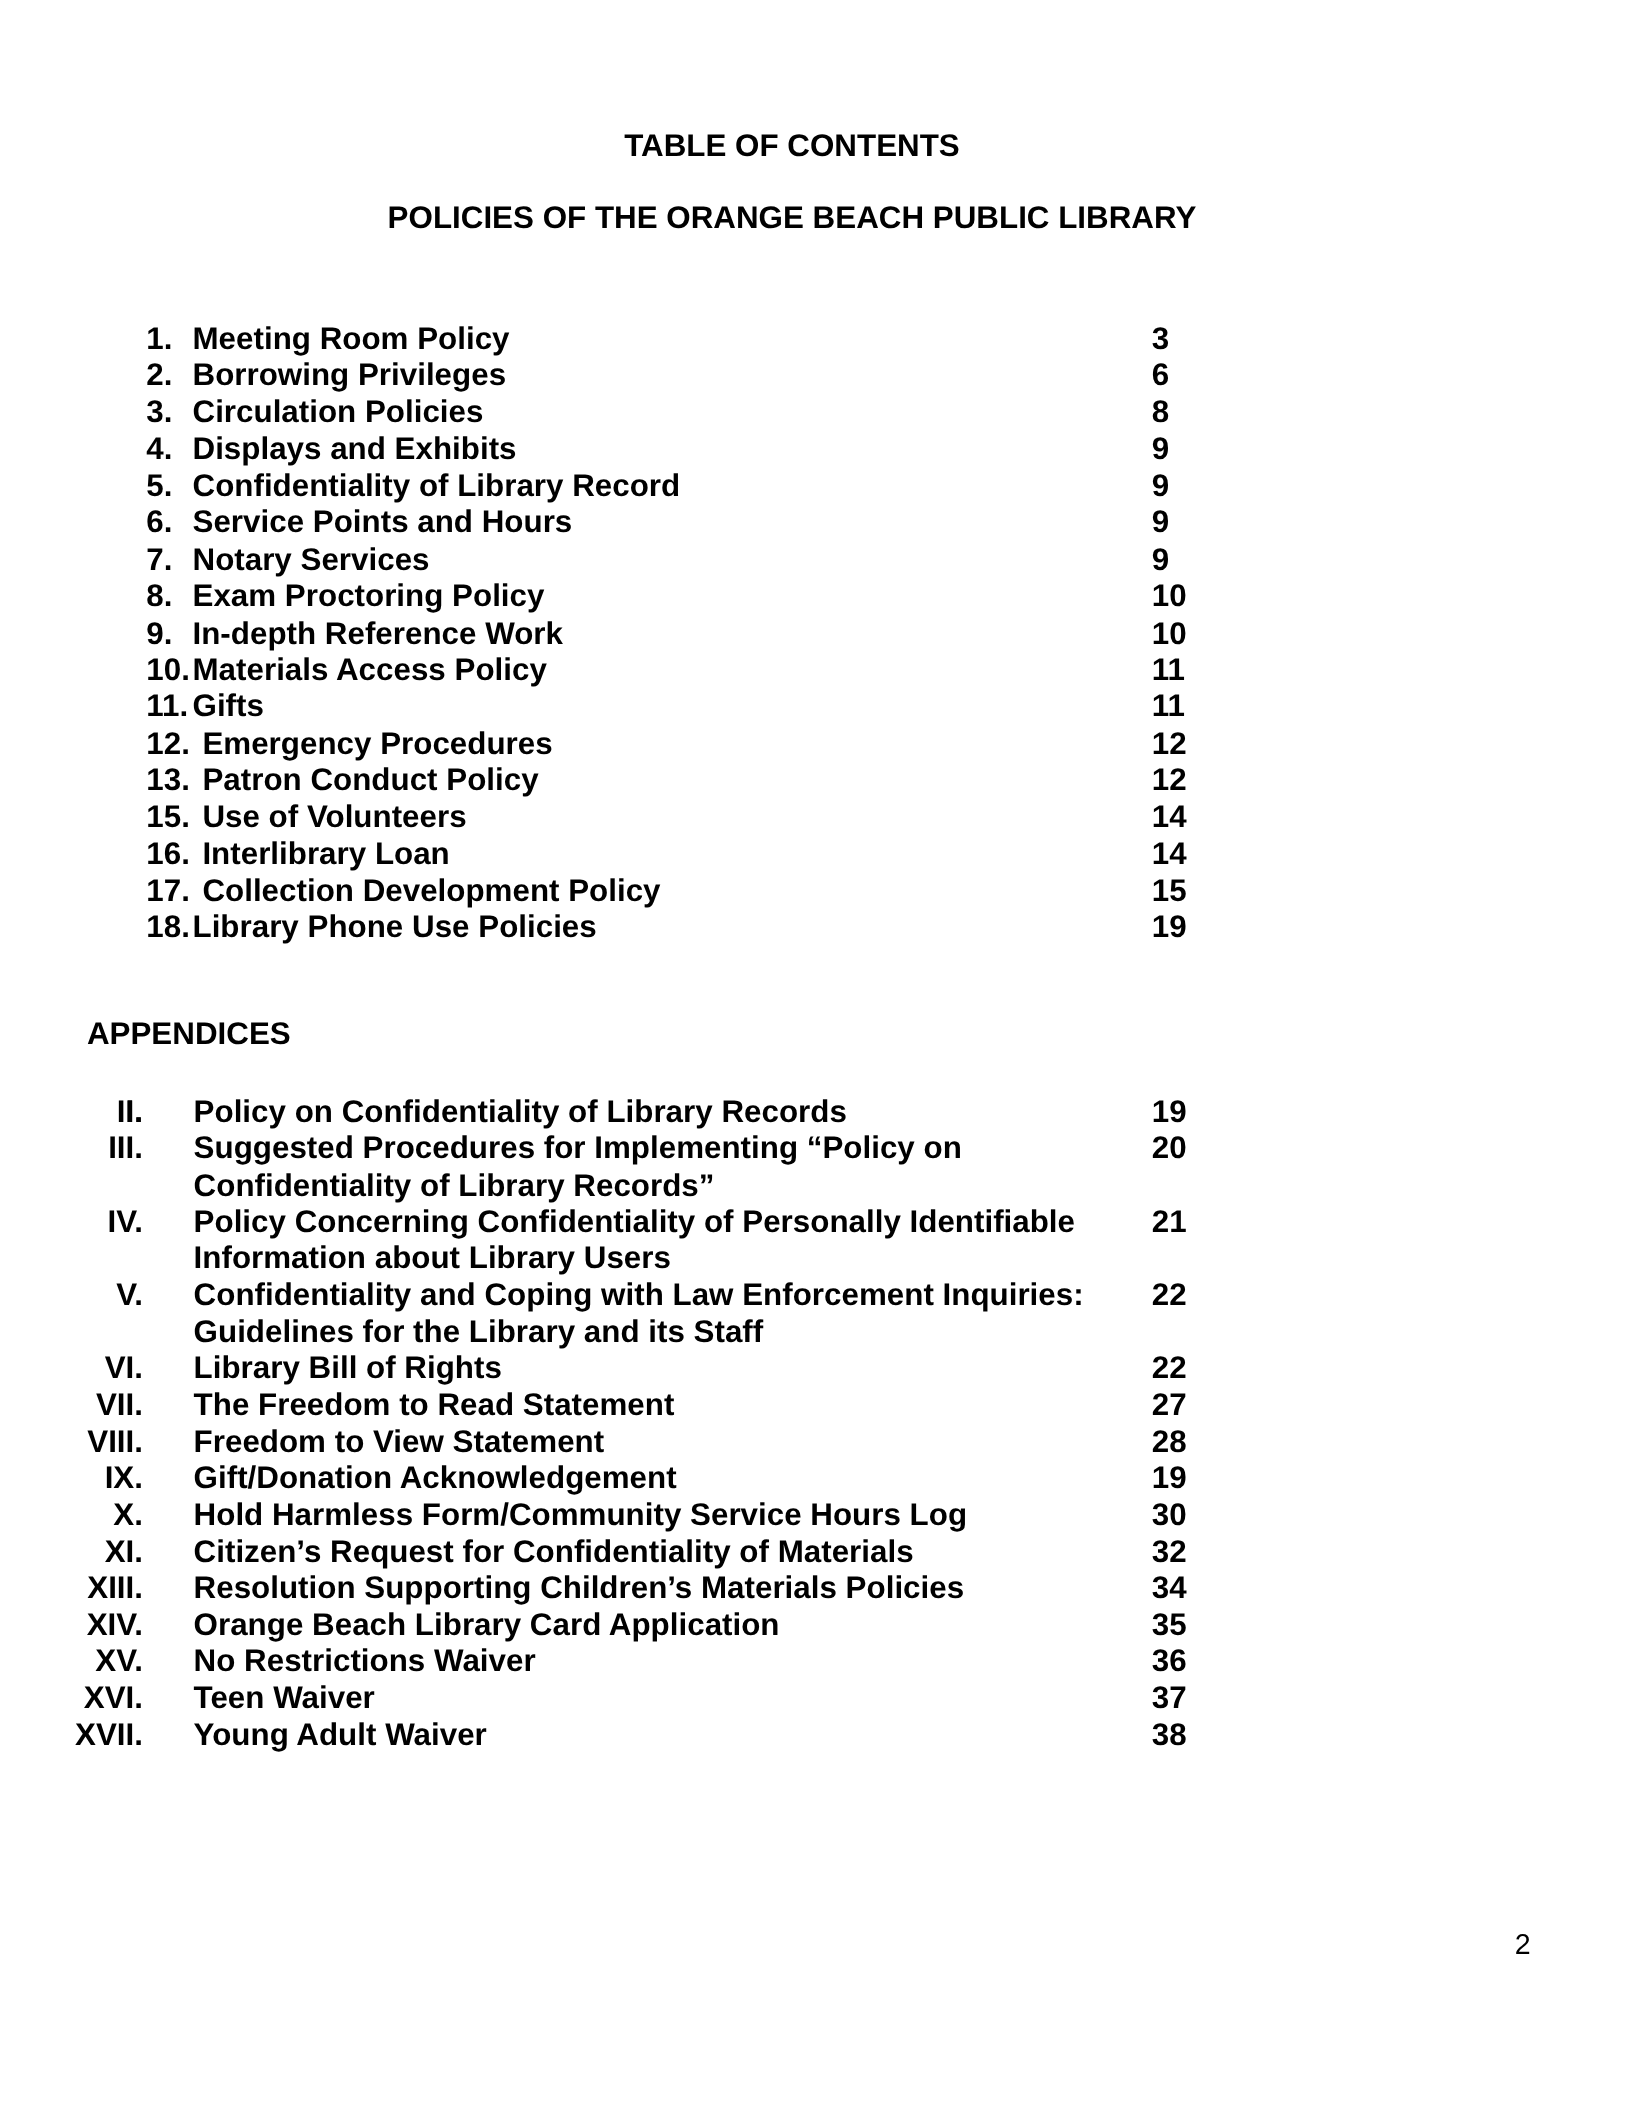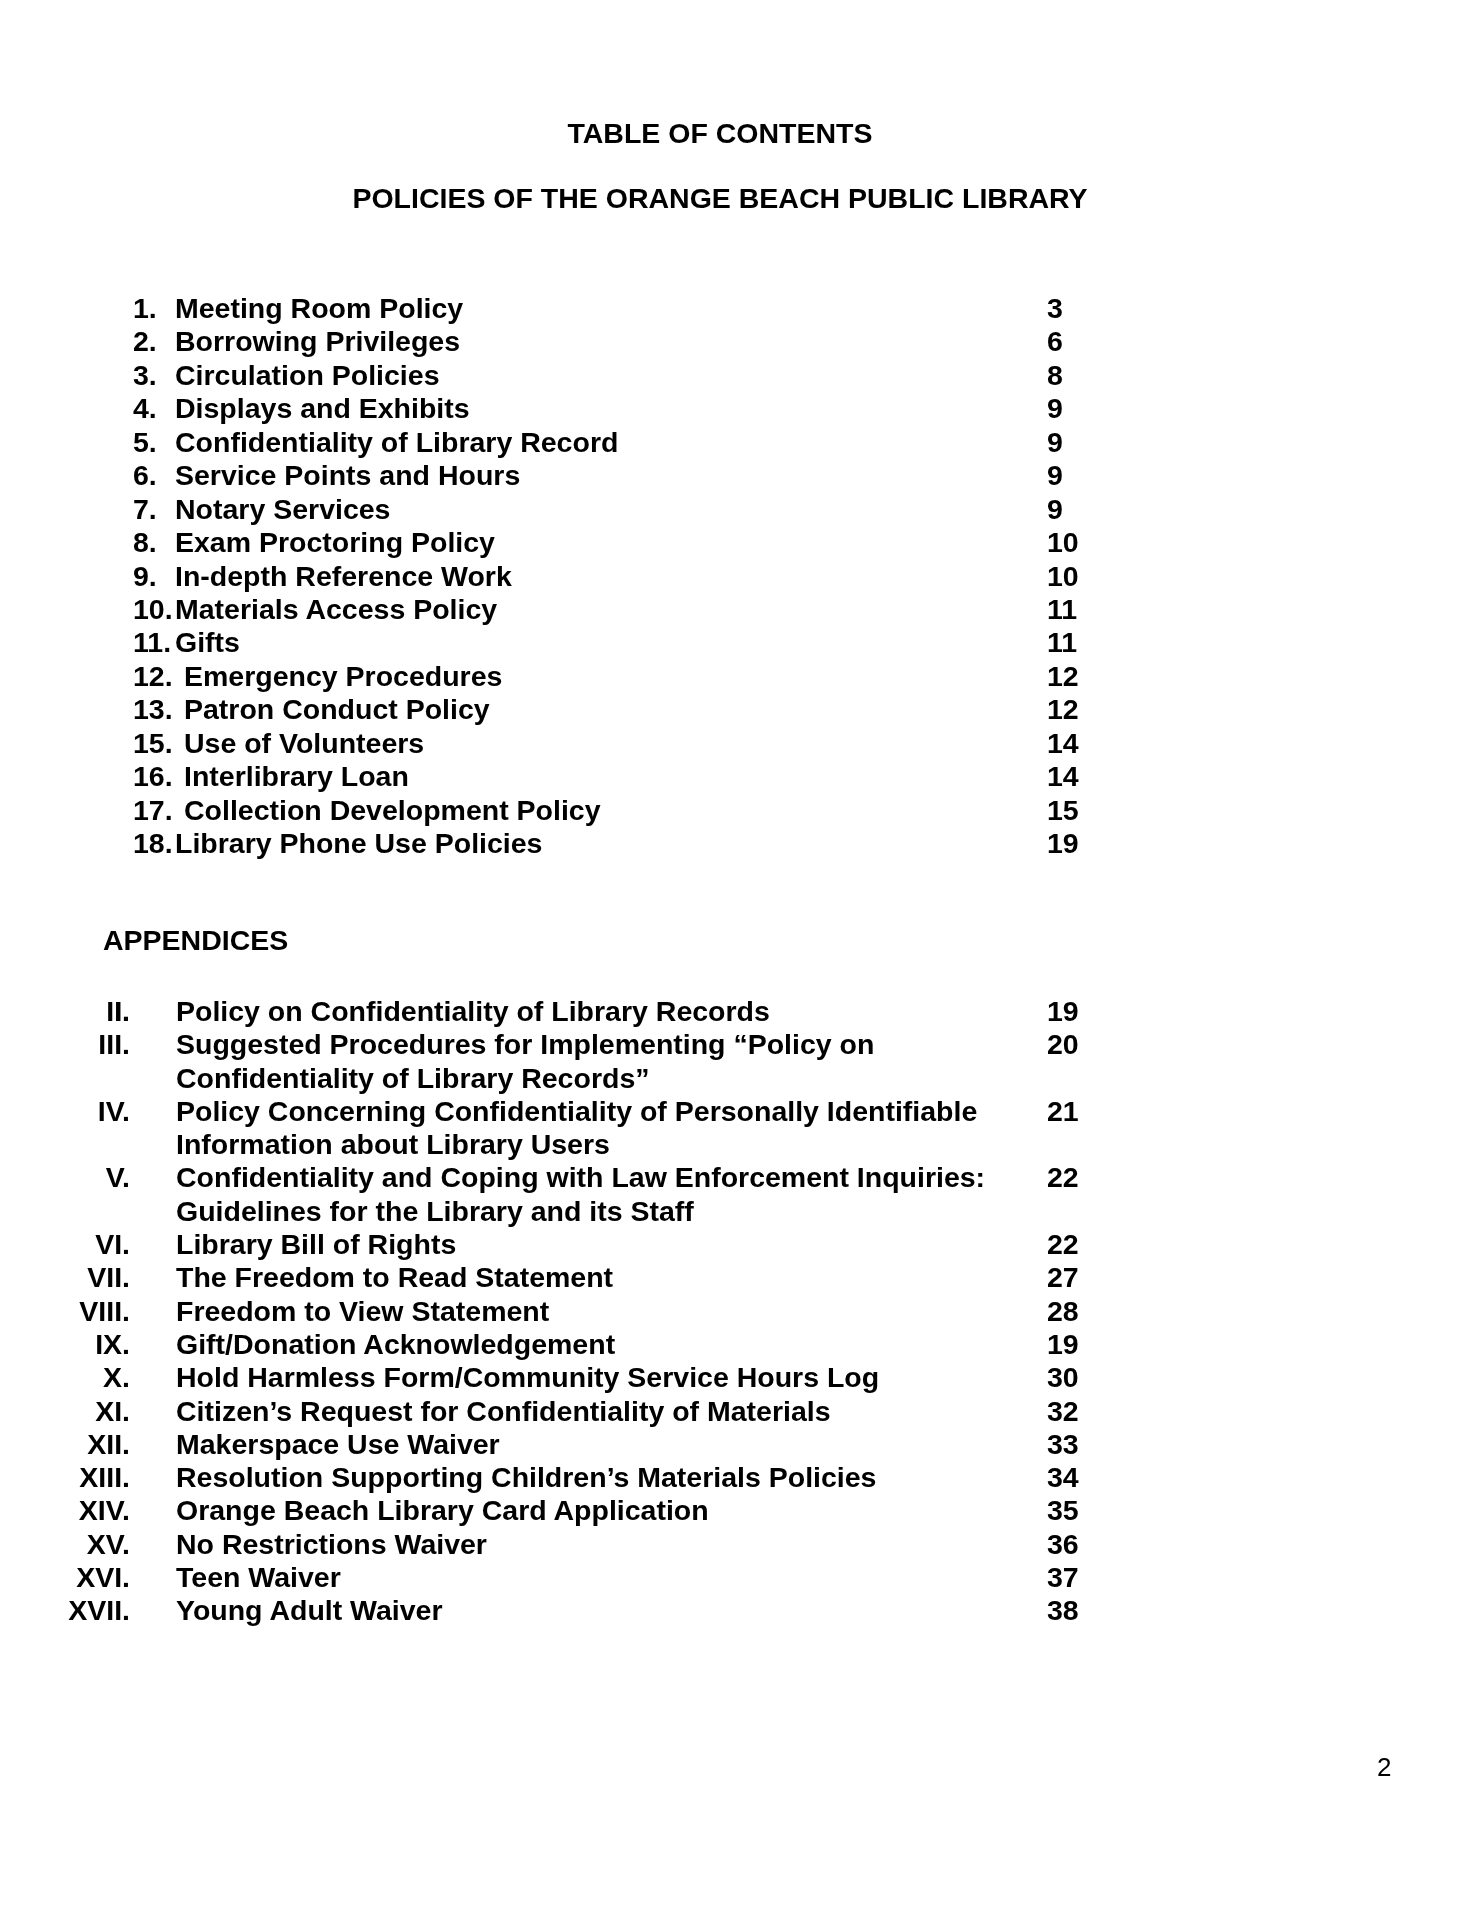--- a/index.html
+++ b/index.html
@@ -62,21 +62,21 @@
     .row.inline .title {
       left: 184px;
     }
     .row .pg {
       position: absolute;
       left: 1047px;
     }
 
     #appendices-heading {
       position: absolute;
-      left: 103px;
+      left: 79px;
       top: 924px;
       font-weight: bold;
       font-size: 28.5px;
       line-height: 33px;
       white-space: nowrap;
     }
 
     .appendix-list {
       position: absolute;
       left: 0;
@@ -289,27 +289,20 @@
         <span class="apg">30</span>
       </li>
       <li class="arow">
         <span class="roman">XI.</span>
         <span class="atitle">
           <span style="display:block">Citizen’s Request for Confidentiality of Materials</span>
         </span>
         <span class="apg">32</span>
       </li>
       <li class="arow">
-        <span class="roman">XII.</span>
-        <span class="atitle">
-          <span style="display:block">Makerspace Use Waiver</span>
-        </span>
-        <span class="apg">33</span>
-      </li>
-      <li class="arow">
         <span class="roman">XIII.</span>
         <span class="atitle">
           <span style="display:block">Resolution Supporting Children’s Materials Policies</span>
         </span>
         <span class="apg">34</span>
       </li>
       <li class="arow">
         <span class="roman">XIV.</span>
         <span class="atitle">
           <span style="display:block">Orange Beach Library Card Application</span>

